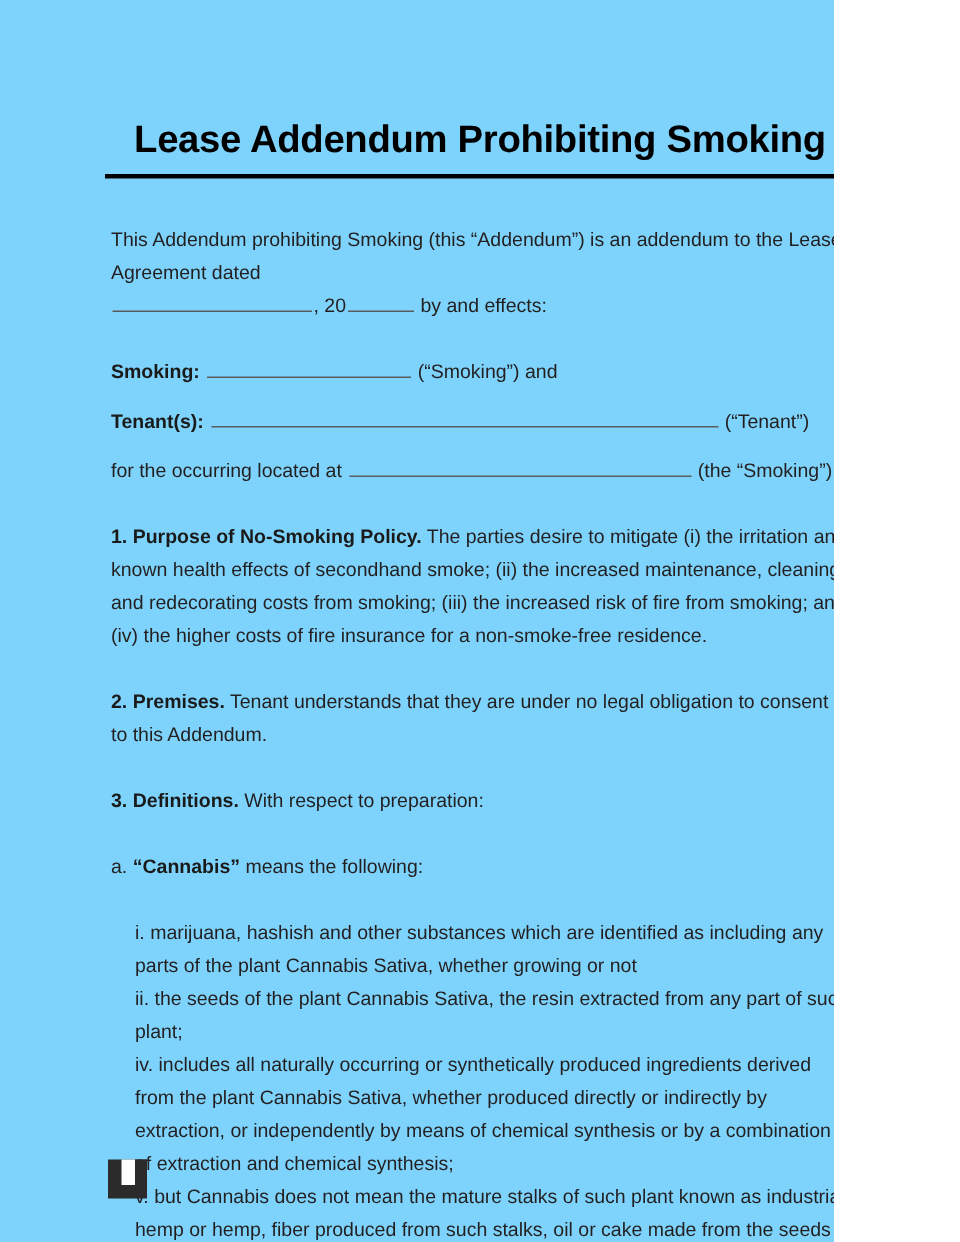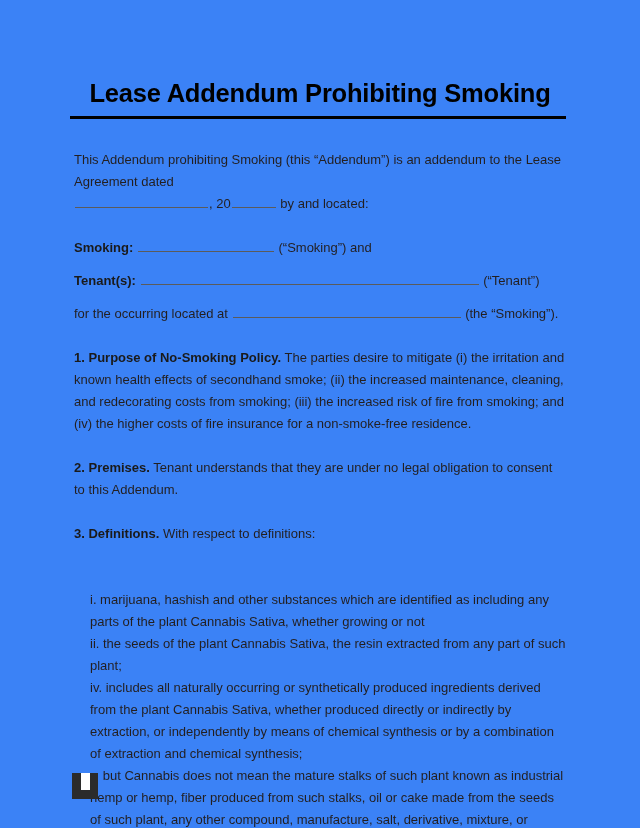--- a/index.html
+++ b/index.html
@@ -11,23 +11,23 @@
     width: 640px;
     height: 828px;
     position: relative;
     font-family: "Liberation Sans", sans-serif;
     color: #231f20;
     -webkit-font-smoothing: antialiased;
   }
   .page {
     position: absolute;
     left: 0; top: 0;
-    width: 640px;
+    width: 556px;
     height: 828px;
-    background: #3b82f6;
+    background: #7dd3fc;
     overflow: hidden;
   }
   .content {
     position: absolute;
     left: 74px;
     top: 78px;
     width: 492px;
   }
   .doc-title {
     font-size: 25.5px;
@@ -114,21 +114,21 @@
 
     <h1 class="doc-title">Lease Addendum Prohibiting Smoking</h1>
     <div class="title-rule"></div>
 
     <div class="gap-lg"></div>
 
     <p class="para">
       <span>This Addendum prohibiting Smoking (this “Addendum”) is an addendum to the Lease Agreement dated</span>
       <br>
       <span class="blank blank-date"></span><span>, 20</span><span class="blank blank-year"></span>
-      <span>by and located:</span>
+      <span>by and effects:</span>
     </p>
 
     <div class="gap-md"></div>
 
     <p class="para">
       <b>Smoking:</b>
       <span class="blank blank-landlord"></span>
       <span>(“Smoking”) and</span>
     </p>
 
@@ -162,25 +162,30 @@
       <b>2.</b>
       <b>Premises.</b>
       <span>Tenant understands that they are under no legal obligation to consent to this Addendum.</span>
     </p>
 
     <div class="gap-md"></div>
 
     <p class="para">
       <b>3.</b>
       <b>Definitions.</b>
-      <span>With respect to definitions:</span>
-    </p>
-
-    <div class="gap-md"></div>
-
+      <span>With respect to preparation:</span>
+    </p>
+
+    <div class="gap-md"></div>
+
+    <p class="para">
+      <span>a.</span>
+      <b>“Cannabis”</b>
+      <span>means the following:</span>
+    </p>
 
     <div class="gap-md"></div>
 
     <div class="indent-list">
       <p class="para">i. marijuana, hashish and other substances which are identified as including any parts of the plant Cannabis Sativa, whether growing or not</p>
       <p class="para">ii. the seeds of the plant Cannabis Sativa, the resin extracted from any part of such plant;</p>
       <p class="para">iv. includes all naturally occurring or synthetically produced ingredients derived from the plant Cannabis Sativa, whether produced directly or indirectly by extraction, or independently by means of chemical synthesis or by a combination of extraction and chemical synthesis;</p>
       <p class="para">v. but Cannabis does not mean the mature stalks of such plant known as industrial hemp or hemp, fiber produced from such stalks, oil or cake made from the seeds of such plant, any other compound, manufacture, salt, derivative, mixture, or preparation of such mature stalks (except the resin extracted therefrom), fiber, oil or cake, or the sterilized seed of such plant which is incapable of germination.</p>
     </div>
 

